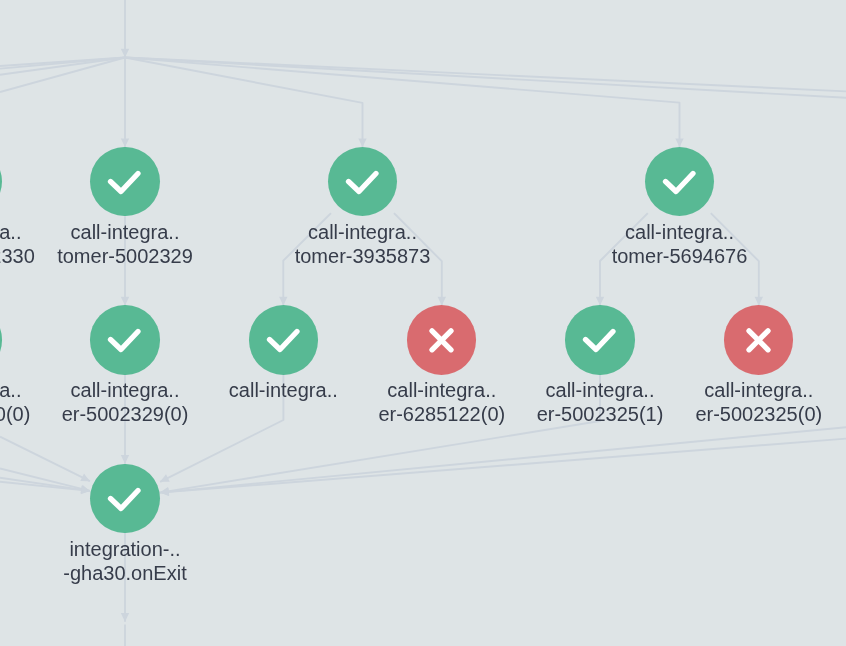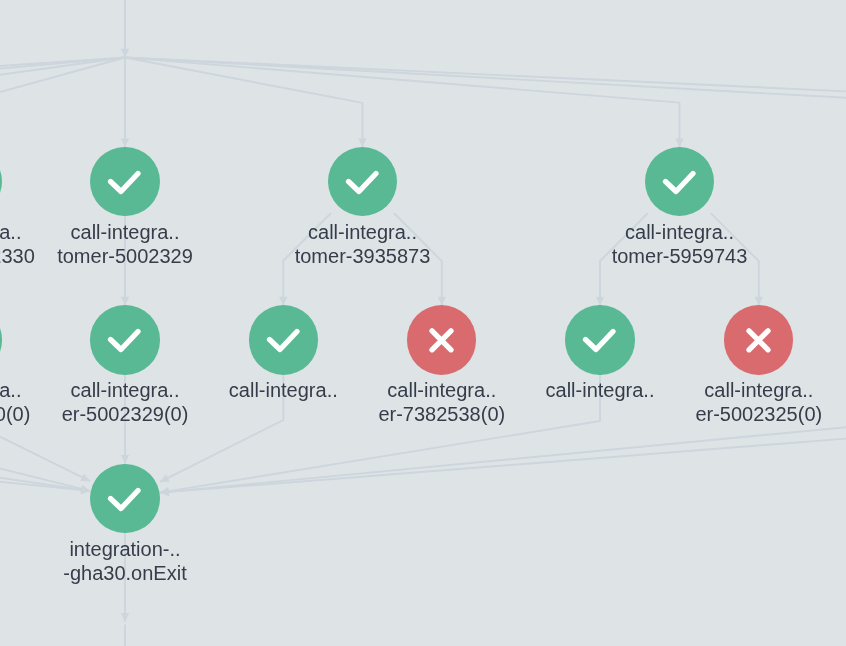--- a/index.html
+++ b/index.html
@@ -159,21 +159,21 @@
         </div>
       </div>
       <div class="node">
         <div class="bubble ok" style="left: 644.9px; top: 147.1px; width: 69.2px; height: 69.2px;">
           <svg viewBox="0 0 69.2 69.2" class="glyph">
             <path d="M20.5 34.5 L31 44.5 L48 26.5" fill="none" stroke="#fff" stroke-width="5.3" stroke-linecap="round" stroke-linejoin="round"></path>
           </svg>
         </div>
         <div class="lbl" style="left: 529.5px; width: 300px; top: 219.8px;">
           <div>call-integra..</div>
-          <div>tomer-5959743</div>
+          <div>tomer-5694676</div>
         </div>
       </div>
       <div class="node">
         <div class="bubble ok" style="left: -67.6px; top: 305.4px; width: 69.2px; height: 69.2px;">
           <svg viewBox="0 0 69.2 69.2" class="glyph">
             <path d="M20.5 34.5 L31 44.5 L48 26.5" fill="none" stroke="#fff" stroke-width="5.3" stroke-linecap="round" stroke-linejoin="round"></path>
           </svg>
         </div>
         <div class="lbl" style="left: -183px; width: 300px; top: 378.1px;">
           <div>call-integra..</div>
@@ -203,31 +203,32 @@
       </div>
       <div class="node">
         <div class="bubble err" style="left: 407.2px; top: 305.4px; width: 69.2px; height: 69.2px;">
           <svg viewBox="0 0 69.2 69.2" class="glyph">
             <path d="M25 25.8 L44 44.8" stroke="#fff" stroke-width="5.3" stroke-linecap="round"></path>
             <path d="M44 25.8 L25 44.8" stroke="#fff" stroke-width="5.3" stroke-linecap="round"></path>
           </svg>
         </div>
         <div class="lbl" style="left: 291.8px; width: 300px; top: 378.1px;">
           <div>call-integra..</div>
-          <div>er-7382538(0)</div>
+          <div>er-6285122(0)</div>
         </div>
       </div>
       <div class="node">
         <div class="bubble ok" style="left: 565.4px; top: 305.4px; width: 69.2px; height: 69.2px;">
           <svg viewBox="0 0 69.2 69.2" class="glyph">
             <path d="M20.5 34.5 L31 44.5 L48 26.5" fill="none" stroke="#fff" stroke-width="5.3" stroke-linecap="round" stroke-linejoin="round"></path>
           </svg>
         </div>
         <div class="lbl" style="left: 450px; width: 300px; top: 378.1px;">
           <div>call-integra..</div>
+          <div>er-5002325(1)</div>
         </div>
       </div>
       <div class="node">
         <div class="bubble err" style="left: 724.2px; top: 305.4px; width: 69.2px; height: 69.2px;">
           <svg viewBox="0 0 69.2 69.2" class="glyph">
             <path d="M25 25.8 L44 44.8" stroke="#fff" stroke-width="5.3" stroke-linecap="round"></path>
             <path d="M44 25.8 L25 44.8" stroke="#fff" stroke-width="5.3" stroke-linecap="round"></path>
           </svg>
         </div>
         <div class="lbl" style="left: 608.8px; width: 300px; top: 378.1px;">

